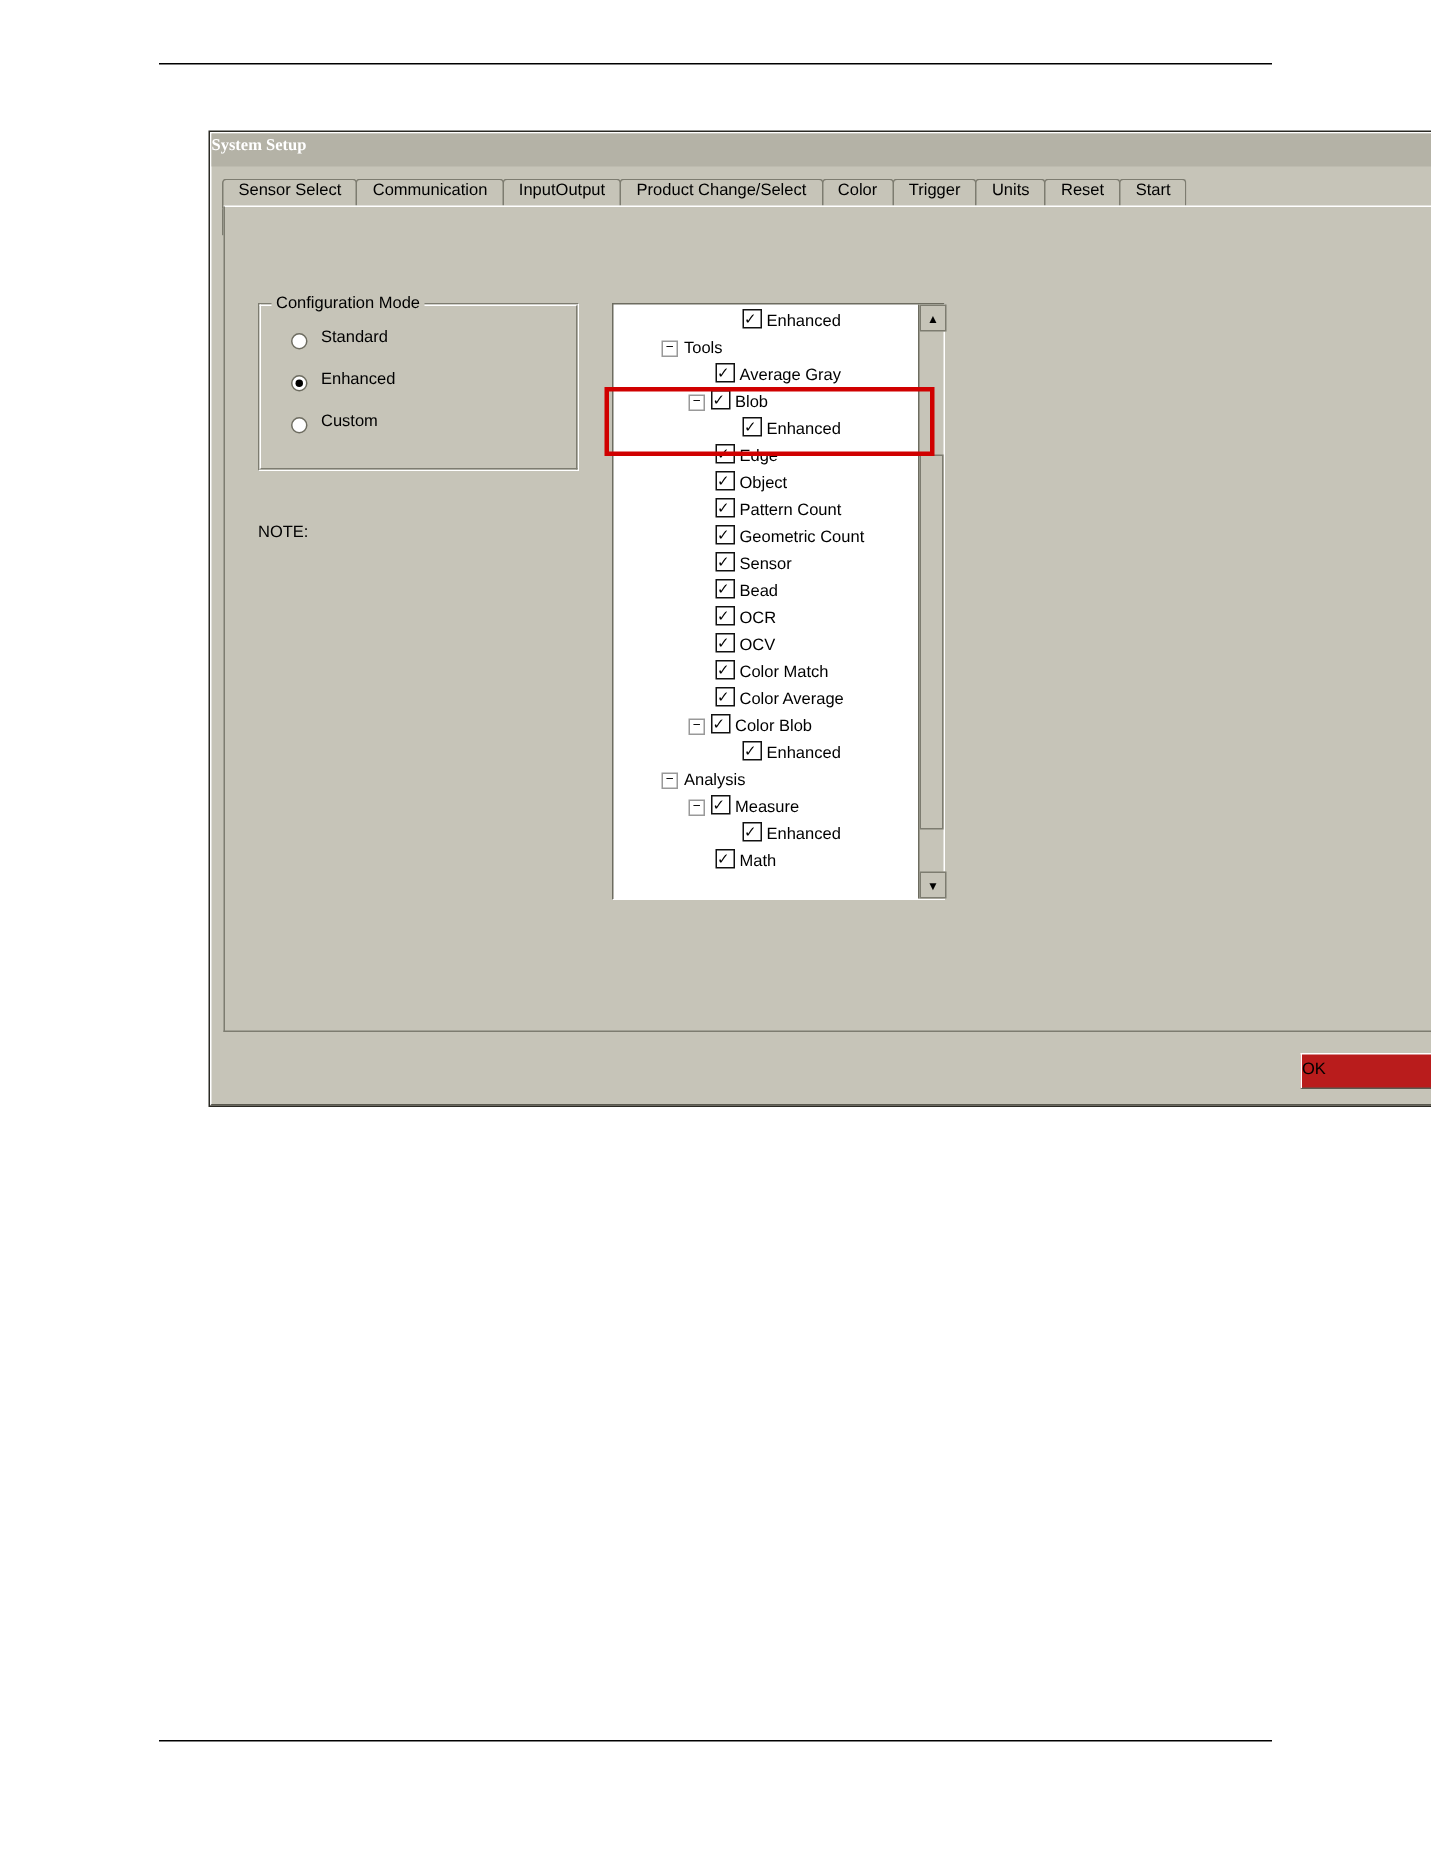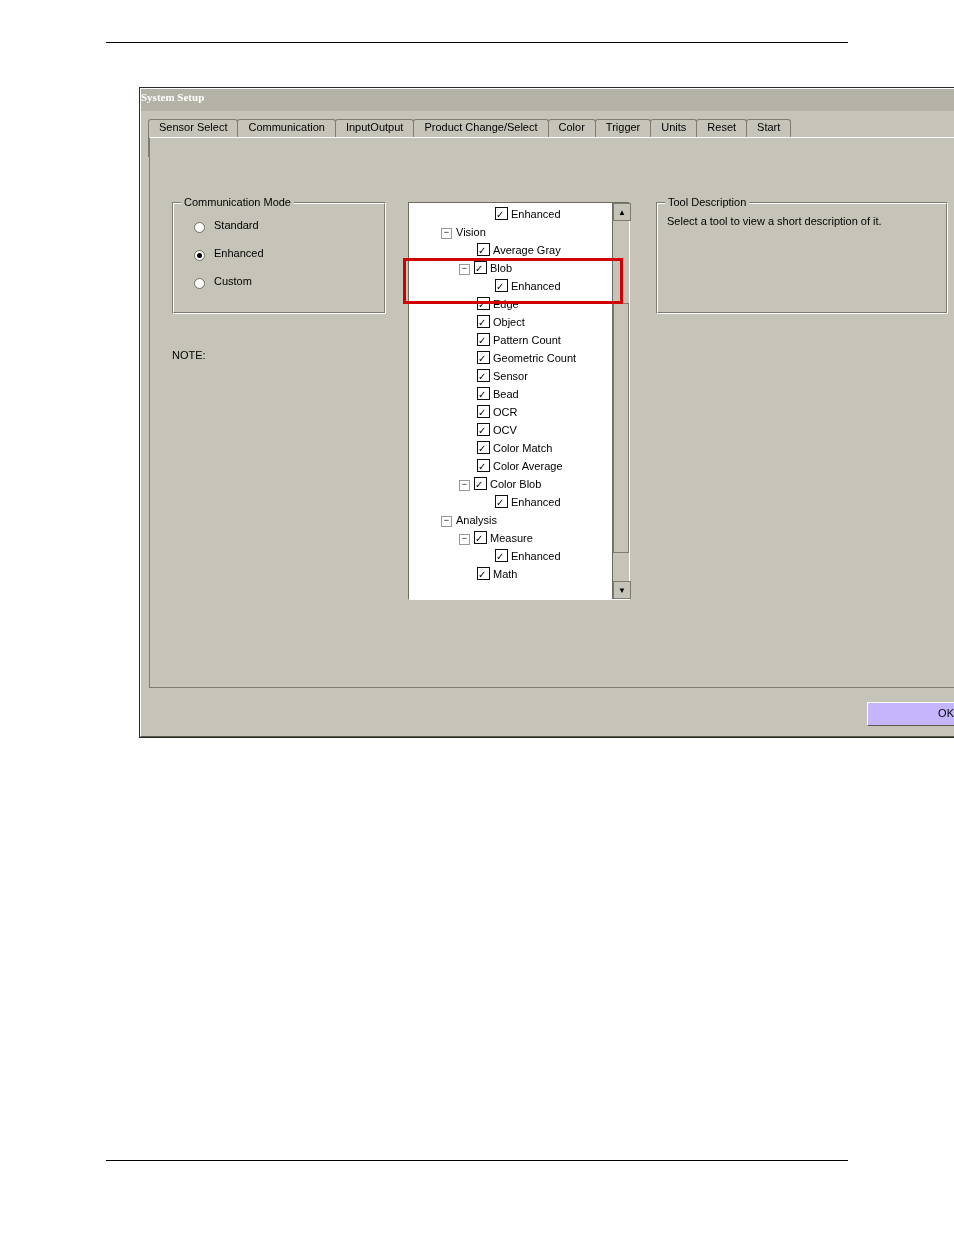--- a/index.html
+++ b/index.html
@@ -39,21 +39,21 @@
   .chk{display:inline-block;width:11px;height:11px;border:1px solid #111;background:#fff;position:relative;vertical-align:-2px;margin-right:3px}
   .chk::after{content:"";position:absolute;left:1px;top:-1px;font-size:10px}
   .chk.c::after{content:"✓";left:0;top:-2px}
   .lvl1{padding-left:48px}
   .lvl2{padding-left:66px}
   .lvl3{padding-left:84px}
   .lvl0{padding-left:30px}
   .hl{position:absolute;border:3px solid #d00000;pointer-events:none}
   .desc{left:506px;top:64px;width:290px;height:110px}
   .desc .body{position:absolute;left:10px;right:10px;top:12px;font-size:11px}
-  .okb{position:absolute;right:0;bottom:10px;width:86px;height:22px;background:#c4b5fd;border-top:1px solid #fff;border-left:1px solid #fff;border-right:1px solid #5a594f;border-bottom:1px solid #5a594f;text-align:right;line-height:20px;font-size:11px}
+  .okb{position:absolute;right:0;bottom:10px;width:86px;height:22px;background:#b91c1c;border-top:1px solid #fff;border-left:1px solid #fff;border-right:1px solid #5a594f;border-bottom:1px solid #5a594f;text-align:left;line-height:20px;font-size:11px}
 </style>
 </head>
 <body>
 
 <div class="page">
   <div class="rule top"></div>
   <div class="rule bot"></div>
 
   <div class="win">
     <div class="titlebar">System Setup</div>
@@ -74,21 +74,21 @@
         <div class="tab ntsc">NTSC</div>
         <div class="tab lang">Language</div>
         <div class="tab tcfg">Tools Configuration</div>
       </div>
     </div>
 
     <div class="client">
 
       <div class="grp mode">
         <div class="inner"></div>
-        <div class="legend">Communication Mode</div>
+        <div class="legend">Configuration Mode</div>
         <label class="radio" style="top:16px">
           <input type="radio" name="m" style="">
           <span>Standard</span>
         </label>
         <label class="radio" style="top:44px">
           <input type="radio" name="m" checked="" style="">
           <span>Enhanced</span>
         </label>
         <label class="radio" style="top:72px">
           <input type="radio" name="m" style="">
@@ -101,21 +101,21 @@
       </div>
 
       <div class="tree">
         <div class="sb">
           <div class="btn up">▲</div>
           <div class="thumb"></div>
           <div class="btn dn">▼</div>
         </div>
         <div class="tree-body">
           <div class="node lvl3"><span class="chk c"></span><span>Enhanced</span></div>
-          <div class="node lvl0"><span class="exp">−</span><span>Vision</span></div>
+          <div class="node lvl0"><span class="exp">−</span><span>Tools</span></div>
           <div class="node lvl2"><span class="chk c"></span><span>Average Gray</span></div>
           <div class="node lvl1"><span class="exp">−</span><span class="chk c"></span><span>Blob</span></div>
           <div class="node lvl3"><span class="chk c"></span><span>Enhanced</span></div>
           <div class="node lvl2"><span class="chk c"></span><span>Edge</span></div>
           <div class="node lvl2"><span class="chk c"></span><span>Object</span></div>
           <div class="node lvl2"><span class="chk c"></span><span>Pattern Count</span></div>
           <div class="node lvl2"><span class="chk c"></span><span>Geometric Count</span></div>
           <div class="node lvl2"><span class="chk c"></span><span>Sensor</span></div>
           <div class="node lvl2"><span class="chk c"></span><span>Bead</span></div>
           <div class="node lvl2"><span class="chk c"></span><span>OCR</span></div>
@@ -125,22 +125,17 @@
           <div class="node lvl1"><span class="exp">−</span><span class="chk c"></span><span>Color Blob</span></div>
           <div class="node lvl3"><span class="chk c"></span><span>Enhanced</span></div>
           <div class="node lvl0"><span class="exp">−</span><span>Analysis</span></div>
           <div class="node lvl1"><span class="exp">−</span><span class="chk c"></span><span>Measure</span></div>
           <div class="node lvl3"><span class="chk c"></span><span>Enhanced</span></div>
           <div class="node lvl2"><span class="chk c"></span><span>Math</span></div>
         </div>
         <div class="hl" style="left:-6px;top:55px;width:214px;height:40px"></div>
       </div>
 
-      <div class="grp desc">
-        <div class="inner"></div>
-        <div class="legend">Tool Description</div>
-        <div class="body">Select a tool to view a short description of it.</div>
-      </div>
     </div>
 
     <div class="okb">OK</div>
   </div>
 </div>
 
 </body></html>

